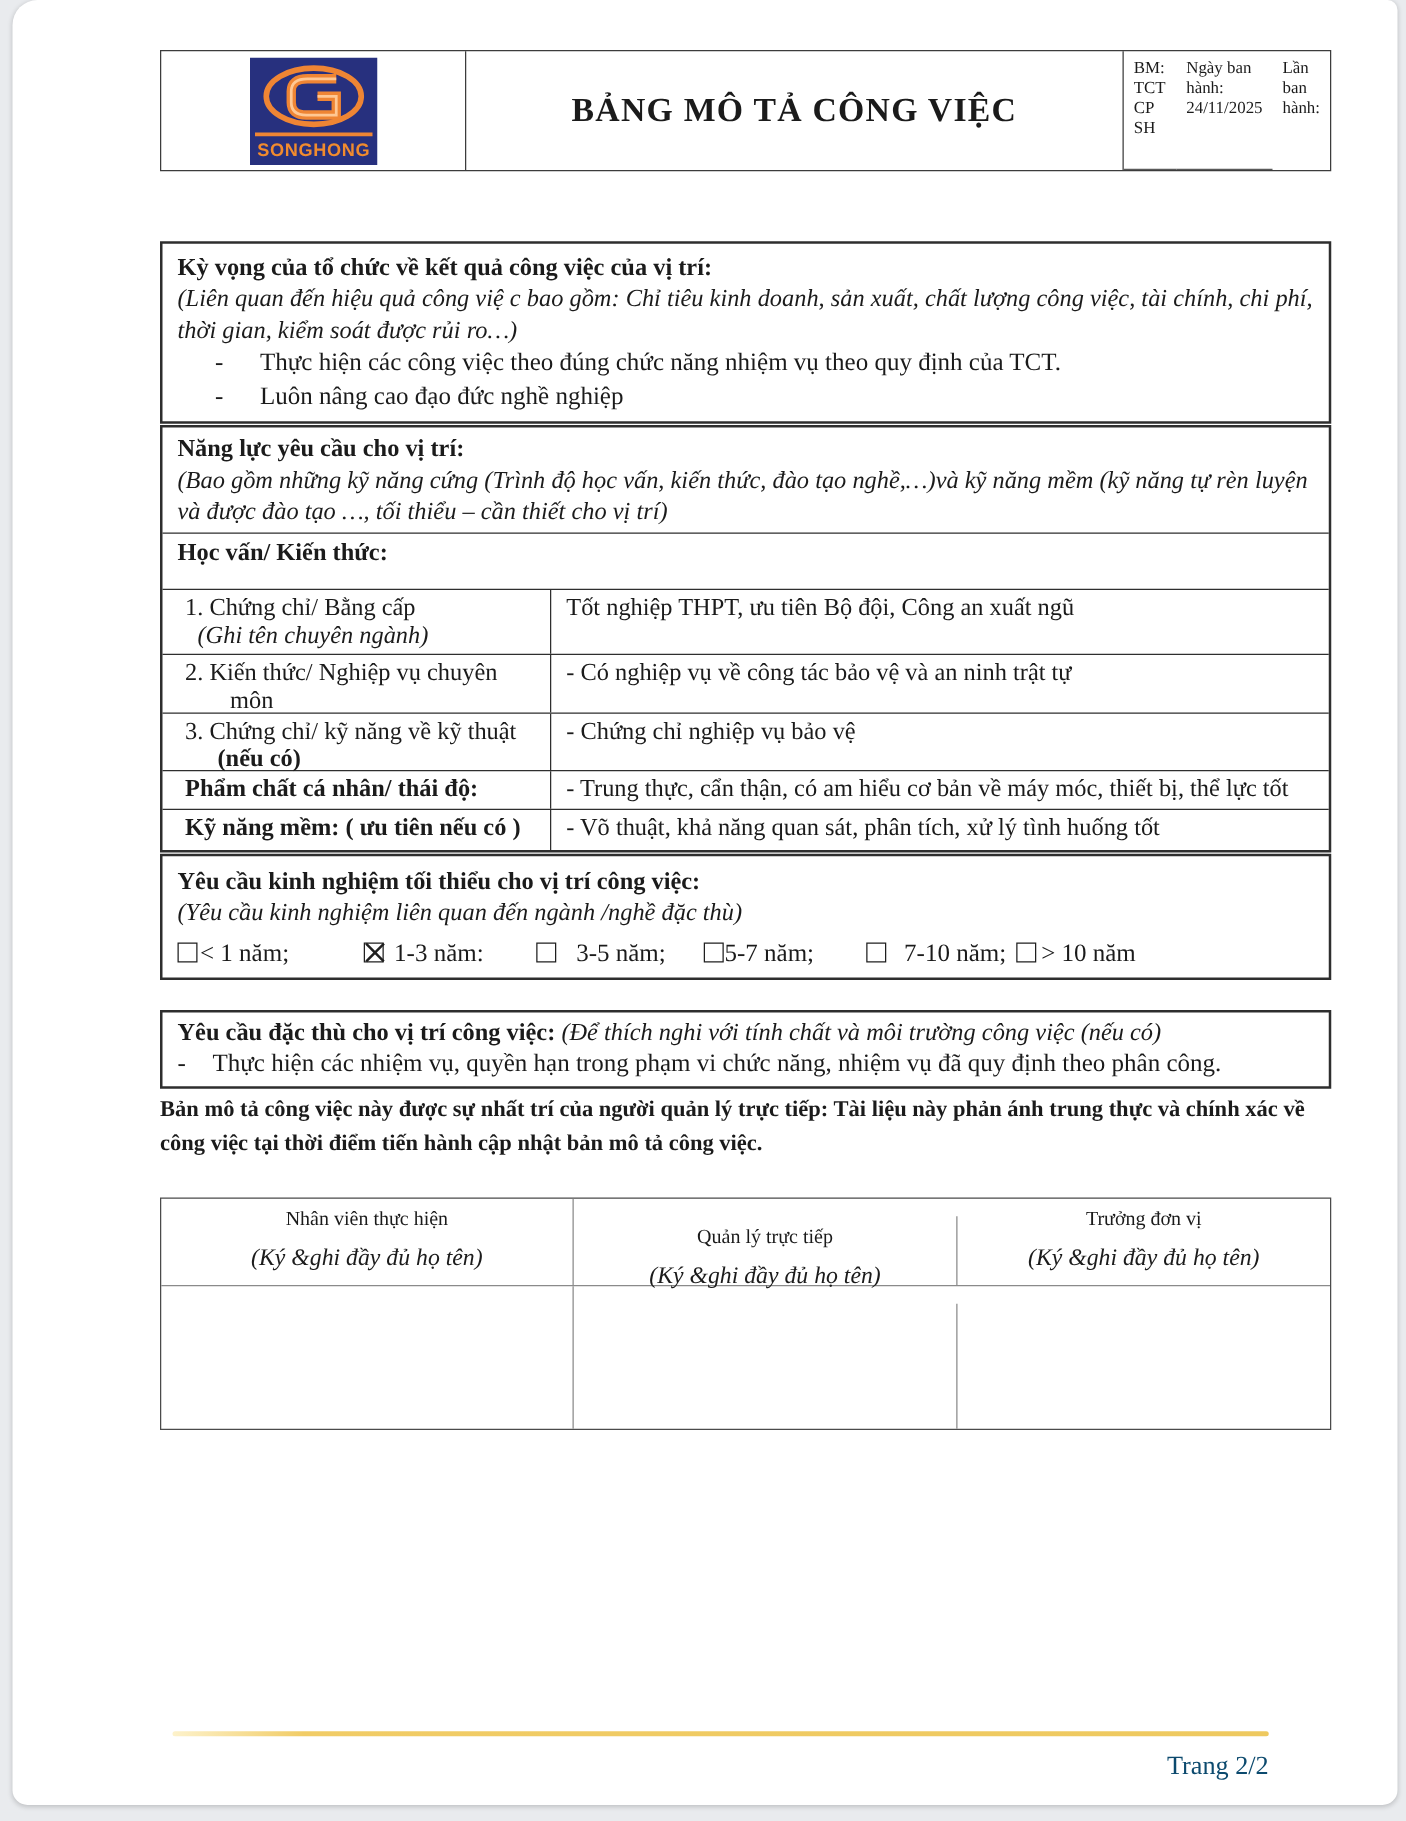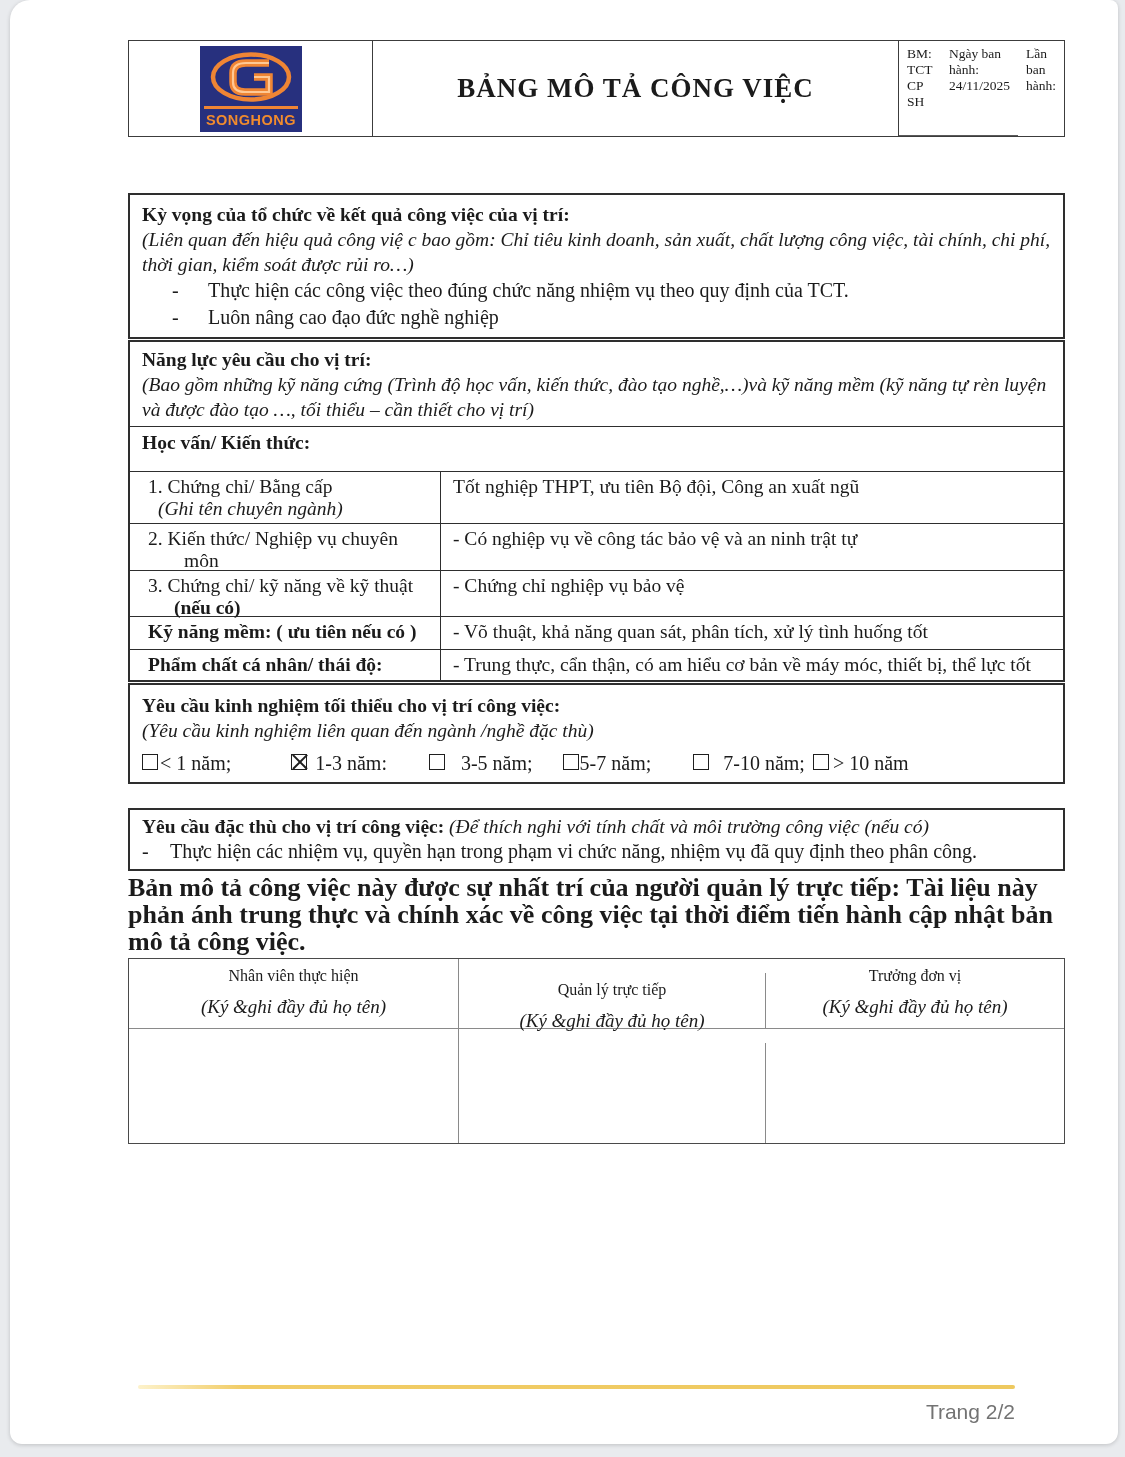--- a/index.html
+++ b/index.html
@@ -73,37 +73,37 @@
   .opt-4 { margin-left:42px;text-align:center;} .opt-4 .cbx { margin-right:14px; }
   .opt-5 { margin-left:8px; } .opt-5 .cbx { margin-right:4px; }
 
   
   .sec4 { top:808px; min-height:60px; padding:6px 12px 4px 12px; }
   .sec4 .inline-title { display:inline; font-weight:bold; font-size:19.5px; }
   .sec4 .inline-note { display:inline; font-style:italic; font-weight:normal; font-size:19.5px; }
   .sec4 .dash { width:28px; }
 
   
-  .agree { left:118px; top:874px; width:950px; font-weight:bold; font-size:26px; line-height:27px; }
+  .agree { left:118px; top:874px; width:950px; font-weight:bold; font-size:18px; line-height:27px; }
 
   
   .sig { left:118px; top:958px; width:937px; height:186px; border:1.4px solid #4a4a4a; display:flex; flex-direction:column; }
   .sig-head { display:flex; height:70px; border-bottom:1px solid #8a8a8a; }
   .sig-body { display:flex; flex:1; }
   .sig-cell { border-right:1px solid #8a8a8a; text-align:center; }
   .sig-cell:last-child { border-right:none; }
   .sig-c1 { width:330px; } .sig-c2 { width:307px;margin-top:14px; } .sig-c3 { flex:1; }
   .sig-title { font-weight:normal; font-size:16px; margin-top:8px; }
   .sig-note { font-style:italic; font-size:19px; margin-top:11px; }
 
   
   .foot-line { left:128px; top:1385px; width:877px; height:4px; border-radius:2px;
     background:linear-gradient(to right,#fdf2cb,#f1cc66 12%,#eec95f); }
   .foot-page { left:0; top:1400px; width:1005px; text-align:right;
-    font-family:Liberation Sans, sans-serif; font-size:21px; color:#737373; }
+    font-family:Liberation Serif, serif; font-size:21px; color:#0c4a6e; }
 </style>
 </head>
 <body>
 
 <div class="page">
 
   <div class="abs hdr">
     <div class="hdr-logo-cell">
       <svg width="102" height="86" viewBox="0 0 102 86">
         <rect x="0" y="0" width="102" height="86" fill="#27307e"></rect>
@@ -160,28 +160,28 @@
     </div>
 
     <div class="c-row c-r5">
       <div class="c-label">
         <div>3.  Chứng chỉ/ kỹ năng về kỹ thuật</div>
         <div class="lbl-note-bold">(nếu có)</div>
       </div>
       <div class="c-value">- Chứng chỉ nghiệp vụ bảo vệ</div>
     </div>
 
+    <div class="c-row c-r7">
+      <div class="c-label bold">Phẩm chất cá nhân/ thái độ:</div>
+      <div class="c-value">- Trung thực, cẩn thận, có am hiểu cơ bản về máy móc, thiết bị, thể lực tốt</div>
+    </div>
+
     <div class="c-row c-r6">
       <div class="c-label bold">Kỹ năng mềm: ( ưu tiên nếu có )</div>
       <div class="c-value">- Võ thuật, khả năng quan sát, phân tích, xử lý tình huống tốt</div>
-    </div>
-
-    <div class="c-row c-r7">
-      <div class="c-label bold">Phẩm chất cá nhân/ thái độ:</div>
-      <div class="c-value">- Trung thực, cẩn thận, có am hiểu cơ bản về máy móc, thiết bị, thể lực tốt</div>
     </div>
   </div>
 
   <div class="abs box sec3">
     <div class="b-title">Yêu cầu kinh nghiệm tối thiểu cho vị trí công việc:</div>
     <div class="b-note">(Yêu cầu kinh nghiệm liên quan đến ngành /nghề đặc thù)</div>
     <div class="opt-row">
       <span class="opt opt-0">
         <span class="cbx"></span>
         <span>&lt; 1 năm;</span>

